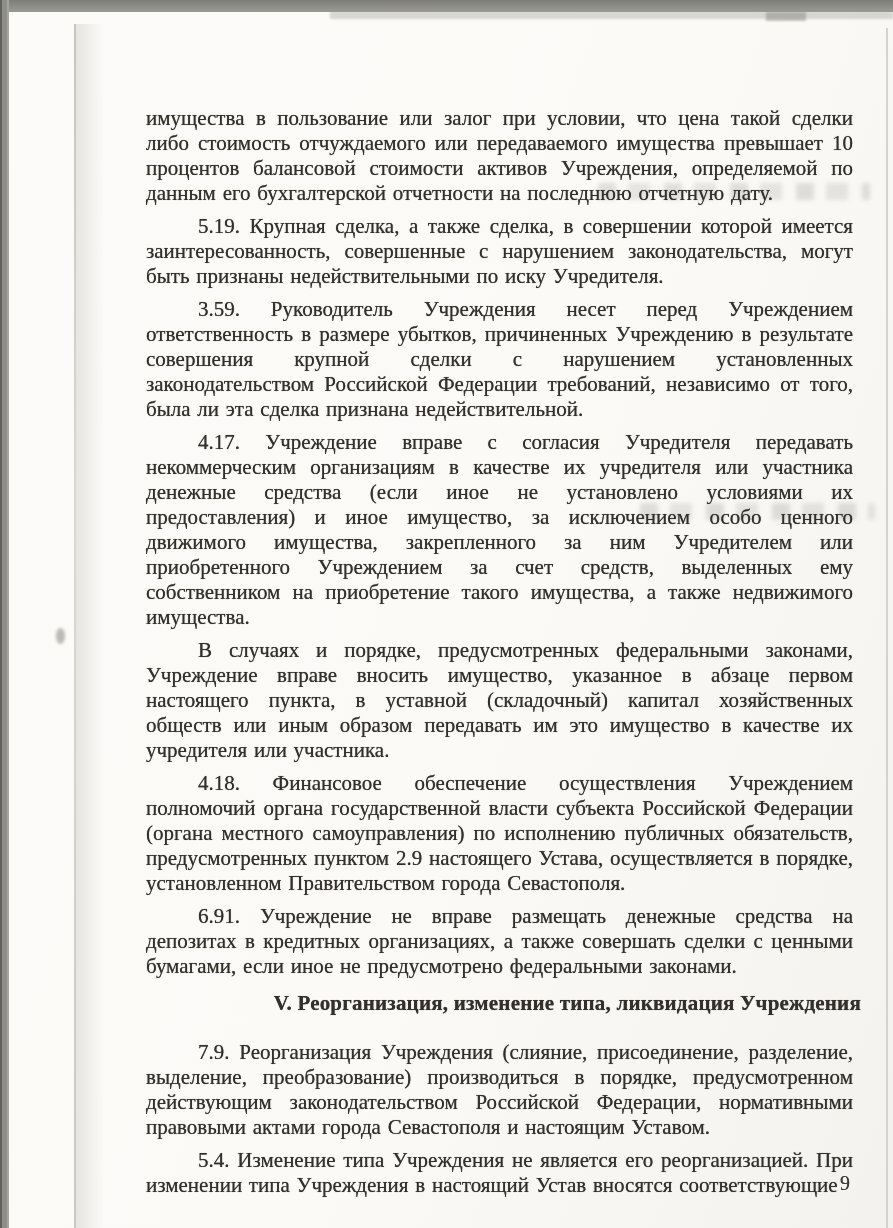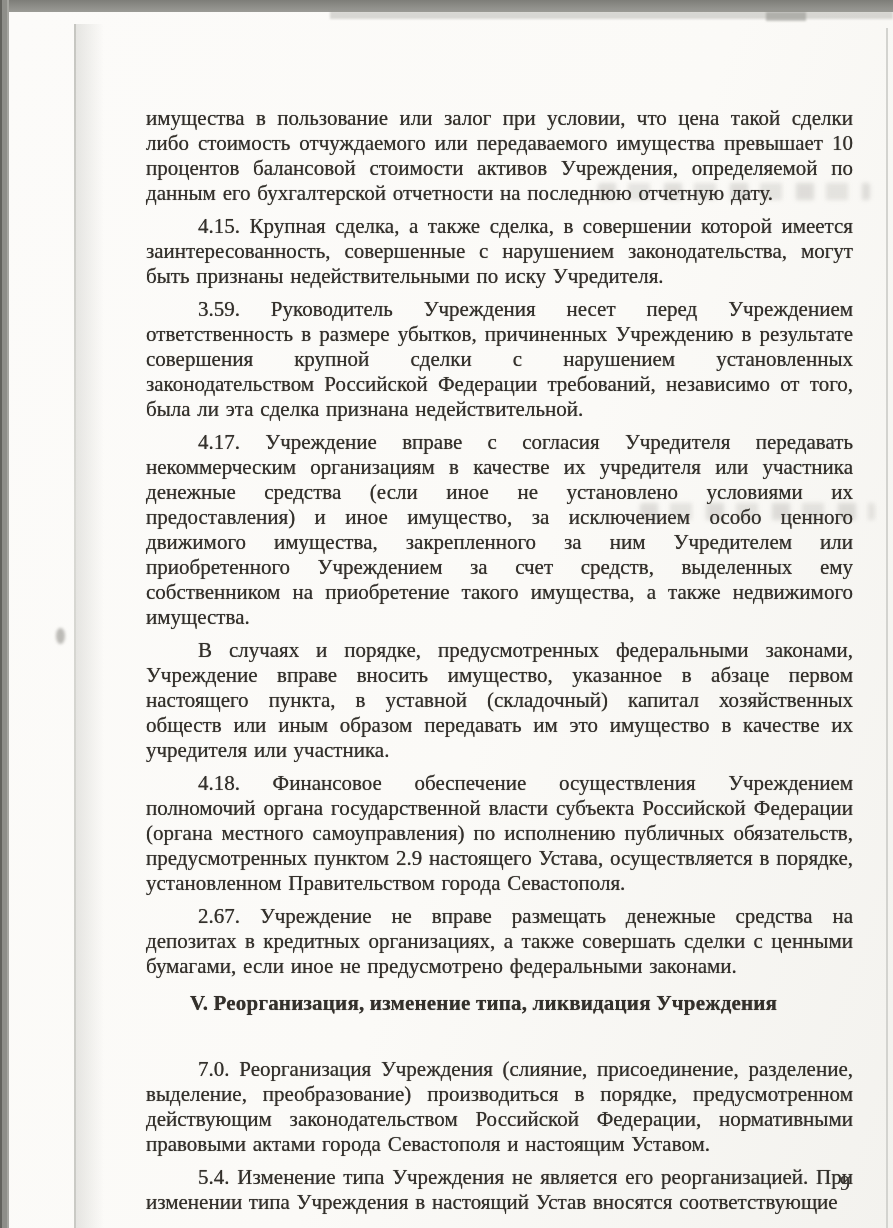--- a/index.html
+++ b/index.html
@@ -102,25 +102,25 @@
     text-align: justify;
     text-shadow: 0 0 .7px rgba(45,40,35,.8);
   }
   .content p.para {
     margin: 8px;
     text-indent: 52px;
     word-spacing: 1.5px;
   }
   .content p.noindent { text-indent: 0; }
   .content p.heading {
-    margin: 12px 0 41px 0;
+    margin: 12px 0 24px 0;
     font-weight: bold;
     text-indent: 52px;
     letter-spacing: .2px;
-    text-align: left;
+    text-align: right;
   }
   .pagenum {
     position: absolute;
     left: 840px; top: 1172px;
     font-size: 20px;
     color: #3a3733;
     text-shadow: 0 0 .6px rgba(45,40,35,.7);
   }
 </style>
 </head>
@@ -133,30 +133,30 @@
     <div class="fold-shade"></div>
   </div>
 
   <div class="right-edge"></div>
   <div class="ghost ghost-a"></div>
   <div class="ghost ghost-b"></div>
   <div class="smudge"></div>
 
   <div class="content">
     <p class="para noindent">имущества в пользование или залог при условии, что цена такой сделки либо стоимость отчуждаемого или передаваемого имущества превышает 10 процентов балансовой стоимости активов Учреждения, определяемой по данным его бухгалтерской отчетности на последнюю отчетную дату.</p>
-    <p class="para">4.15. Крупная сделка, а также сделка, в совершении которой имеется заинтересованность, совершенные с нарушением законодательства, могут быть признаны недействительными по иску Учредителя.</p>
+    <p class="para">5.19. Крупная сделка, а также сделка, в совершении которой имеется заинтересованность, совершенные с нарушением законодательства, могут быть признаны недействительными по иску Учредителя.</p>
     <p class="para">3.59. Руководитель Учреждения несет перед Учреждением ответственность в размере убытков, причиненных Учреждению в результате совершения крупной сделки с нарушением установленных законодательством Российской Федерации требований, независимо от того, была ли эта сделка признана недействительной.</p>
     <p class="para">4.17. Учреждение вправе с согласия Учредителя передавать некоммерческим организациям в качестве их учредителя или участника денежные средства (если иное не установлено условиями их предоставления) и иное имущество, за исключением особо ценного движимого имущества, закрепленного за ним Учредителем или приобретенного Учреждением за счет средств, выделенных ему собственником на приобретение такого имущества, а также недвижимого имущества.</p>
     <p class="para">В случаях и порядке, предусмотренных федеральными законами, Учреждение вправе вносить имущество, указанное в абзаце первом настоящего пункта, в уставной (складочный) капитал хозяйственных обществ или иным образом передавать им это имущество в качестве их учредителя или участника.</p>
     <p class="para">4.18. Финансовое обеспечение осуществления Учреждением полномочий органа государственной власти субъекта Российской Федерации (органа местного самоуправления) по исполнению публичных обязательств, предусмотренных пунктом 2.9 настоящего Устава, осуществляется в порядке, установленном Правительством города Севастополя.</p>
-    <p class="para">2.67. Учреждение не вправе размещать денежные средства на депозитах в кредитных организациях, а также совершать сделки с ценными бумагами, если иное не предусмотрено федеральными законами.</p>
+    <p class="para">6.91. Учреждение не вправе размещать денежные средства на депозитах в кредитных организациях, а также совершать сделки с ценными бумагами, если иное не предусмотрено федеральными законами.</p>
 
     <p class="heading">V. Реорганизация, изменение типа, ликвидация Учреждения</p>
 
-    <p class="para">7.0. Реорганизация Учреждения (слияние, присоединение, разделение, выделение, преобразование) производиться в порядке, предусмотренном действующим законодательством Российской Федерации, нормативными правовыми актами города Севастополя и настоящим Уставом.</p>
+    <p class="para">7.9. Реорганизация Учреждения (слияние, присоединение, разделение, выделение, преобразование) производиться в порядке, предусмотренном действующим законодательством Российской Федерации, нормативными правовыми актами города Севастополя и настоящим Уставом.</p>
     <p class="para">5.4. Изменение типа Учреждения не является его реорганизацией. При изменении типа Учреждения в настоящий Устав вносятся соответствующие</p>
   </div>
 
   <div class="pagenum">9</div>
 
   <div class="edge-top"></div>
   <div class="edge-top-sub"></div>
   <div class="edge-notch"></div>
   <div class="edge-left"></div>
 

